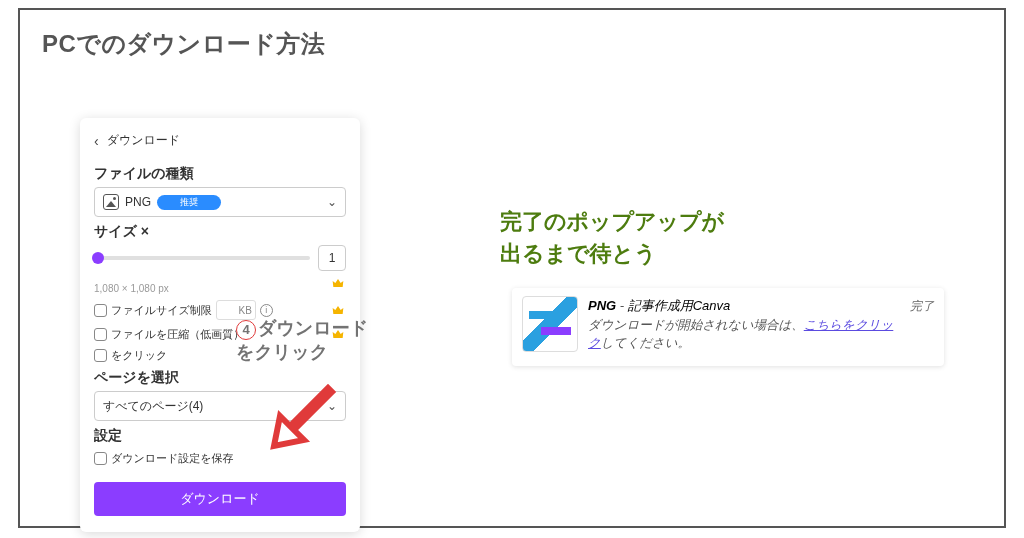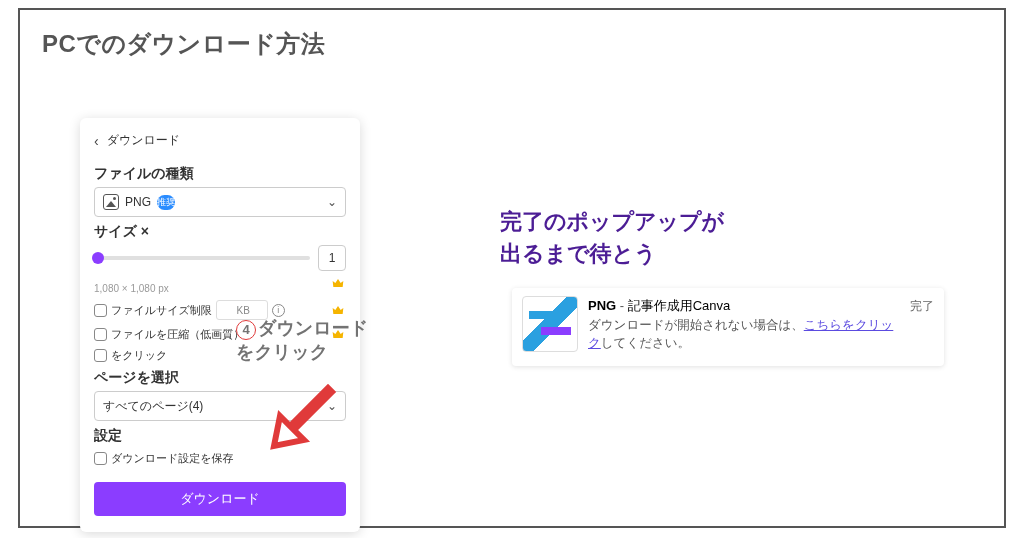--- a/index.html
+++ b/index.html
@@ -56,42 +56,42 @@
   .img-icon::before {
     content:""; position:absolute; left:2px; bottom:2px;
     border-left:5px solid transparent; border-right:5px solid transparent;
     border-bottom:6px solid #555;
   }
   .img-icon::after {
     content:""; position:absolute; right:2px; top:2px;
     width:3px; height:3px; border-radius:50%; background:#555;
   }
   .badge {
-    background:#2a8cff; color:#fff; font-size:9px; padding:1px 0; border-radius:8px;
+    background:#2a8cff; color:#fff; font-size:9px; padding:1px 23px; border-radius:8px;
   }
   .chev-down { color:#555; font-size:12px; }
   .size-row { display:flex; align-items:center; gap:8px; margin-top:4px; }
   .slider-track {
     flex:1; height:4px; background:#e0e0e0; border-radius:2px; position:relative; cursor:pointer;
   }
   .slider-fill { position:absolute; left:0; top:0; height:4px; width:2%; background:#8b3dff; border-radius:2px; }
   .slider-thumb { position:absolute; left:2%; top:50%; width:12px; height:12px; border-radius:50%; background:#8b3dff; transform:translate(-50%,-50%); }
   .size-val {
     width:28px; height:26px; border:1px solid #ccc; border-radius:4px;
     display:flex; align-items:center; justify-content:center; font-size:12px;
   }
   .dim { font-size:10px; color:#9a9a9a; margin-top:12px; }
   .opt-row { display:flex; align-items:center; justify-content:space-between; margin:6px 0; }
   .opt-left { display:flex; align-items:center; gap:4px; font-size:11px; }
   .chk {
     width:13px; height:13px; border:1.2px solid #888; border-radius:3px; display:inline-block; cursor:pointer;
   }
   .kb-box {
-    width:52px; height:20px; border:1px solid #ddd; border-radius:3px; font-size:10px;
-    display:flex; align-items:center; justify-content:flex-end; padding-right:17px; color:#888;
+    width:40px; height:20px; border:1px solid #ddd; border-radius:3px; font-size:10px;
+    display:flex; align-items:center; justify-content:flex-end; padding-right:3px; color:#888;
   }
   .info-icon {
     width:13px; height:13px; border:1.2px solid #888; border-radius:50%; display:inline-flex;
     align-items:center; justify-content:center; font-size:9px; color:#888;
   }
   .crown {
     width:16px; height:16px; display:inline-flex; align-items:center; justify-content:center;
   }
   .crown svg { width:16px; height:16px; }
   .dl-btn {
@@ -105,30 +105,31 @@
   }
   .annot-red-1 .circled {
     display:inline-flex; width:20px; height:20px; border:1.8px solid #e03a3a; border-radius:50%;
     align-items:center; justify-content:center; font-size:13px; margin-right:2px;
   }
   .arrow-anno {
     position:absolute; left:240px; top:370px; width:90px; height:80px;
   }
   .annot-red-2 {
     position:absolute; left:480px; top:196px;
-    color:#4c1d95; font-weight:700; font-size:22px; line-height:1.45;
+    color:#4d7c0f; font-weight:700; font-size:22px; line-height:1.45;
   }
   
   .popup {
     position:absolute; left:492px; top:278px;
     width:432px; height:78px;
     display:flex; align-items:flex-start; gap:10px;
     padding:8px 10px; background:#fff;
     box-shadow:0 1px 5px rgba(0,0,0,0.12); border-radius:4px;
     font-size:13px;
+    font-style:italic;
   }
   .thumb {
     width:56px; height:56px; border:1px solid #ddd; border-radius:4px;
     background:linear-gradient(135deg,#fff 0 40%,#2aa0e0 40% 60%,#fff 60%);
     position:relative; flex-shrink:0;
   }
   .thumb::before, .thumb::after {
     content:""; position:absolute; background:#2aa0e0;
   }
   .thumb::before { left:6px; top:14px; width:30px; height:8px; }

